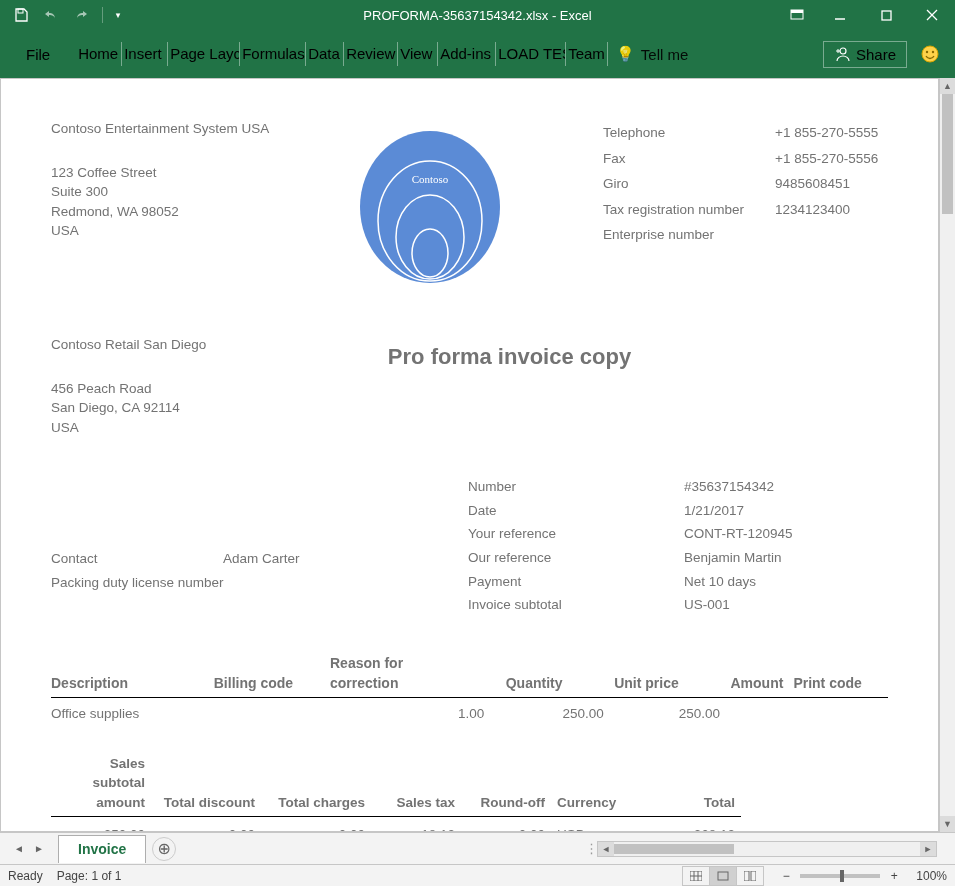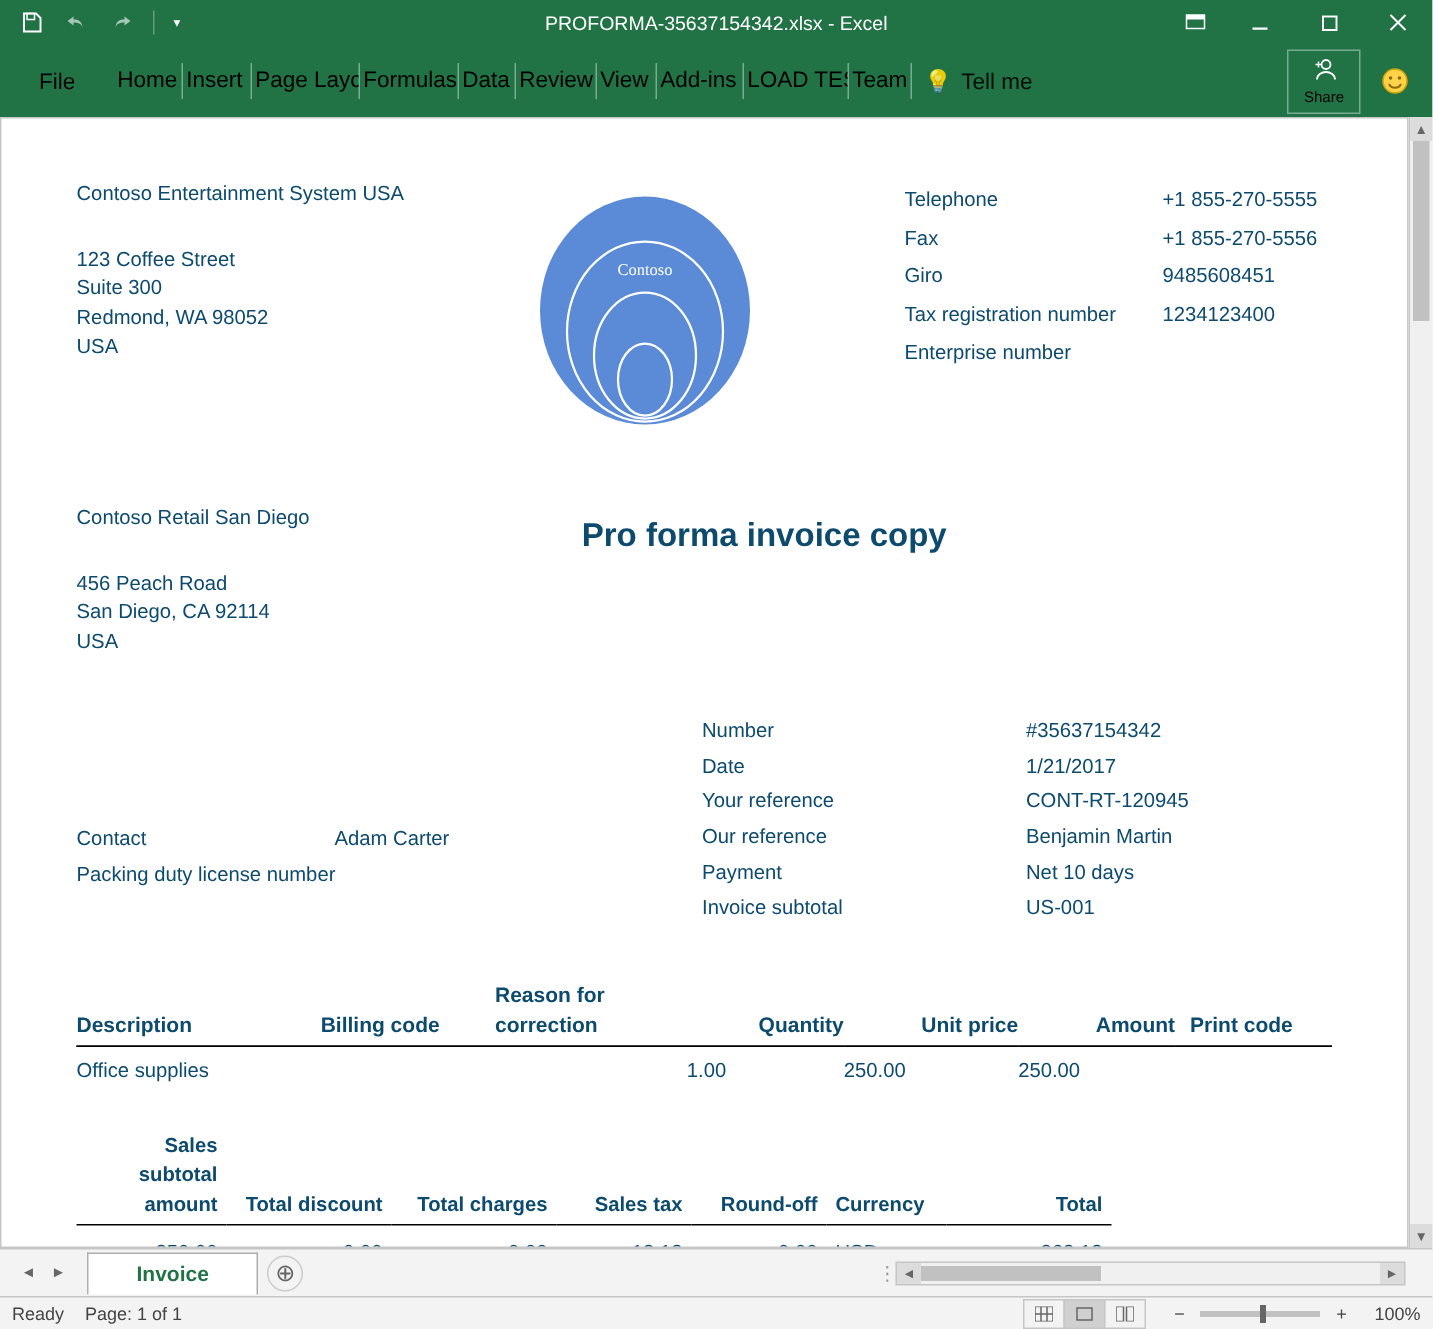--- a/index.html
+++ b/index.html
@@ -15,34 +15,34 @@
   .win-btn { width:46px; height:30px; display:flex; align-items:center; justify-content:center; cursor:pointer;}
   .ribbon-display-btn { width:40px; display:flex; align-items:center; justify-content:center;}
 
   
   .ribbon { background:#217346; height:48px; display:flex; align-items:center; color:#000000; padding:0 12px; }
   .file-tab { background:#217346; padding:6px 14px; font-size:15px; cursor:pointer; margin-right:8px;}
   .tabs { display:flex; height:100%; align-items:center;}
   .tab { padding:4px 2px; font-size:15px; cursor:pointer; border-right:1px solid rgba(255,255,255,0.4); height:24px; line-height:16px; white-space:nowrap; overflow:hidden;}
   .tab:first-child{ padding-left:6px;}
   .tellme { display:flex; align-items:center; gap:6px; padding-left:8px; font-size:15px; opacity:0.9;}
-  .share-btn { margin-left:auto; display:flex; align-items:center; gap:6px; padding:4px 10px; cursor:pointer; font-size:10px; border:1px solid rgba(255,255,255,0.4);flex-direction:column;}
+  .share-btn { margin-left:auto; display:flex; align-items:center; gap:6px; padding:4px 10px; cursor:pointer; font-size:15px; border:1px solid rgba(255,255,255,0.4);}
   .emoji { width:26px; height:26px; margin-left:10px; display:flex; align-items:center; justify-content:center; font-size:18px;}
 
   
   .workspace { position:absolute; top:78px; bottom:54px; left:0; right:0; background:#fff;}
   .sheet-wrapper { position:absolute; top:0; bottom:0; left:0; right:16px; overflow:hidden; background:#fff; border:1px solid #c6c6c6;}
   .vscroll { position:absolute; top:0; bottom:0; right:0; width:16px; background:#f0f0f0; border-left:1px solid #c6c6c6;}
   .vscroll-up, .vscroll-down { height:16px; background:#dcdcdc; display:flex;align-items:center;justify-content:center; font-size:9px; color:#666;}
   .vscroll-track { position:absolute; top:16px; bottom:16px; left:0; right:0;}
   .vscroll-thumb { position:absolute; top:0; height:120px; left:2px; right:2px; background:#c1c1c1;}
   .vscroll-down{position:absolute;bottom:0;left:0;right:0;}
 
   
-  .page { padding:40px 50px 20px 50px; color:#0c4a6e; font-size:13.5px; line-height:1.45;}
+  .page { padding:40px 50px 20px 50px; color:#737373; font-size:13.5px; line-height:1.45;}
   .header-row { display:flex; justify-content:space-between; }
   .left-col { width:240px;}
   .center-col { width:200px; display:flex; justify-content:center;}
   .right-col { width:320px;}
   .logo-svg { margin-top:10px;}
   .contact-table { width:100%;margin-left:33px;}
   .contact-table td { padding:2px 0; vertical-align:top;}
   .contact-table td:first-child{ width:170px;}
   .customer-block { margin-top:46px; display:flex; justify-content:space-between;}
   .doc-title { font-size:22px; font-weight:700; margin-top:6px; text-align:center;}
@@ -67,21 +67,21 @@
   .totals { margin-top:28px; border-collapse:collapse;}
   .totals th { text-align:right; font-weight:700; border-bottom:1.5px solid #000; padding:2px 6px 4px 6px; vertical-align:bottom; font-size:13.5px;}
   .totals th.left { text-align:left;}
   .totals td { text-align:right; padding:8px 6px 4px 6px; border-bottom:1px solid #888;}
   .totals td.left { text-align:left;}
 
   
   .sheettabs { position:absolute; bottom:22px; left:0; right:0; height:32px; background:#f3f3f3; border-top:1px solid #c6c6c6; display:flex; align-items:center;}
   .nav-arrows { display:flex; gap:2px; padding:0 10px;}
   .nav-arrow { width:18px; height:18px; display:flex; align-items:center; justify-content:center; color:#666; font-size:10px; cursor:pointer;}
-  .sheet-tab-active { background:#fff; border:1px solid #aeaeae; border-bottom:none; padding:5px 32px 6px; color:#217346; font-weight:700; font-size:14px; cursor:pointer;}
+  .sheet-tab-active { background:#fff; border:1px solid #aeaeae; border-bottom:none; padding:5px 19px 6px; color:#217346; font-weight:700; font-size:14px; cursor:pointer;}
   .add-sheet { width:24px; height:24px; display:flex; align-items:center;justify-content:center; color:#666; margin-left:6px; cursor:pointer; font-size:16px; border:1px solid #ccc; border-radius:50%;}
   .tab-splitter { margin-left:auto; width:12px; color:#999; text-align:center;}
   .hscroll { width:340px; height:16px; background:#f0f0f0; border:1px solid #c6c6c6; display:flex; align-items:center; margin-right:18px;}
   .hscroll-btn { width:16px; height:14px; background:#dcdcdc; display:flex;align-items:center;justify-content:center;font-size:9px;color:#666;}
   .hscroll-track { flex:1; position:relative; height:100%;}
   .hscroll-thumb { position:absolute; left:0; width:120px; top:2px; bottom:2px; background:#c1c1c1;}
 
   
   .statusbar { position:absolute; bottom:0; left:0; right:0; height:22px; background:#f3f3f3; border-top:1px solid #c6c6c6; display:flex; align-items:center; font-size:12px; color:#444; padding:0 8px;}
   .status-left { display:flex; gap:14px;}

